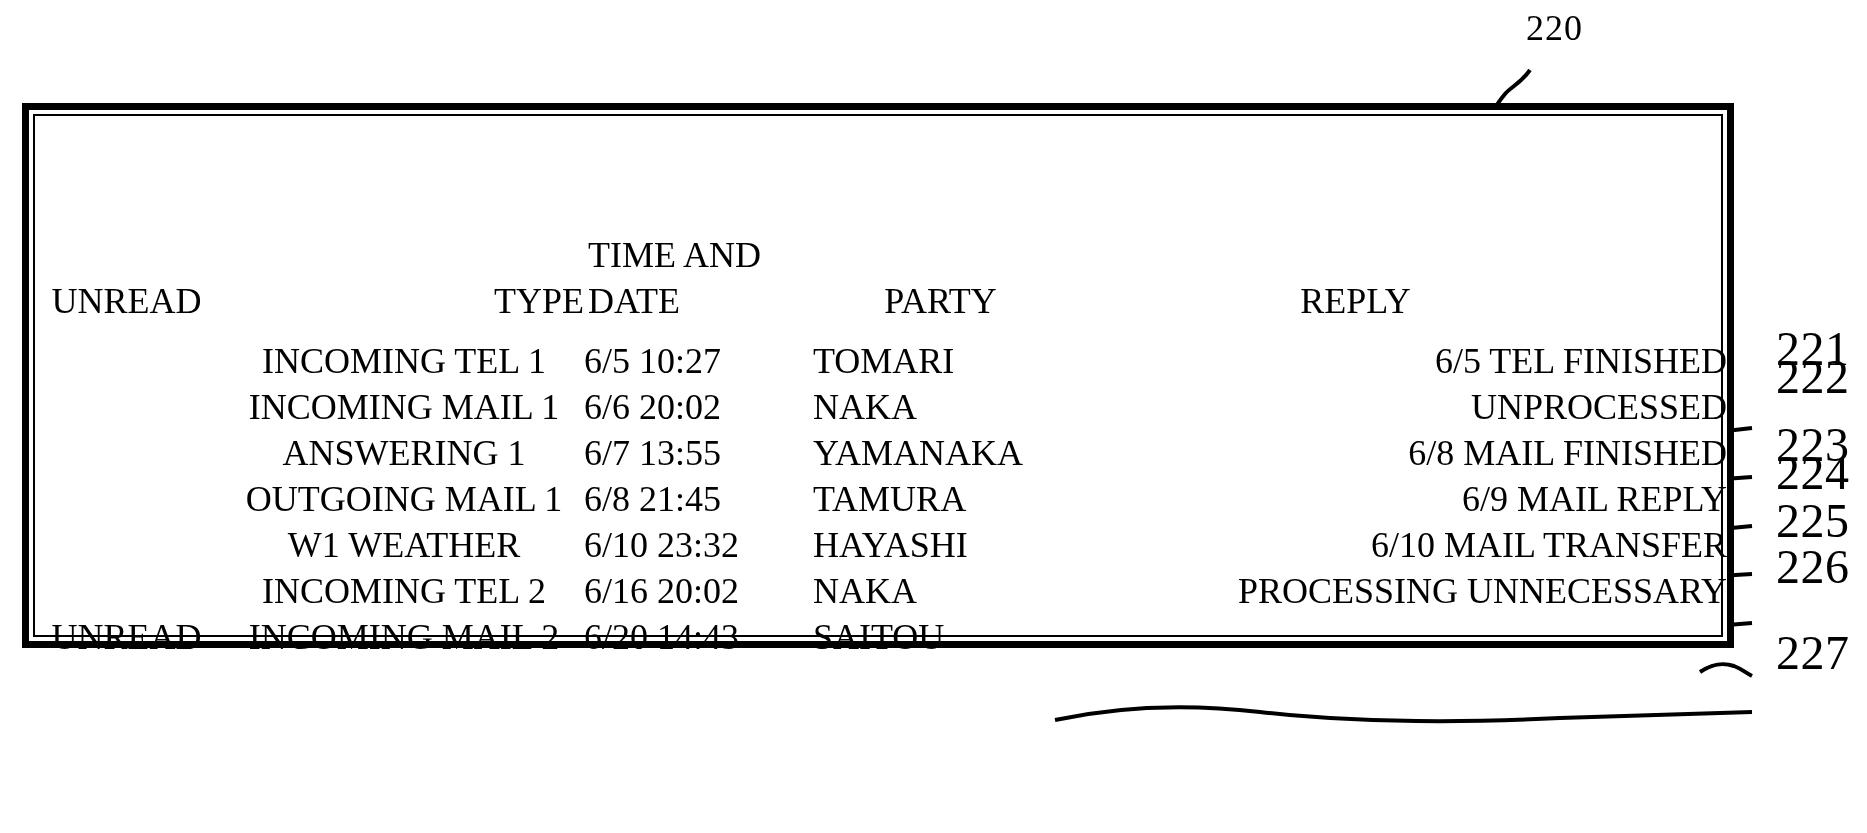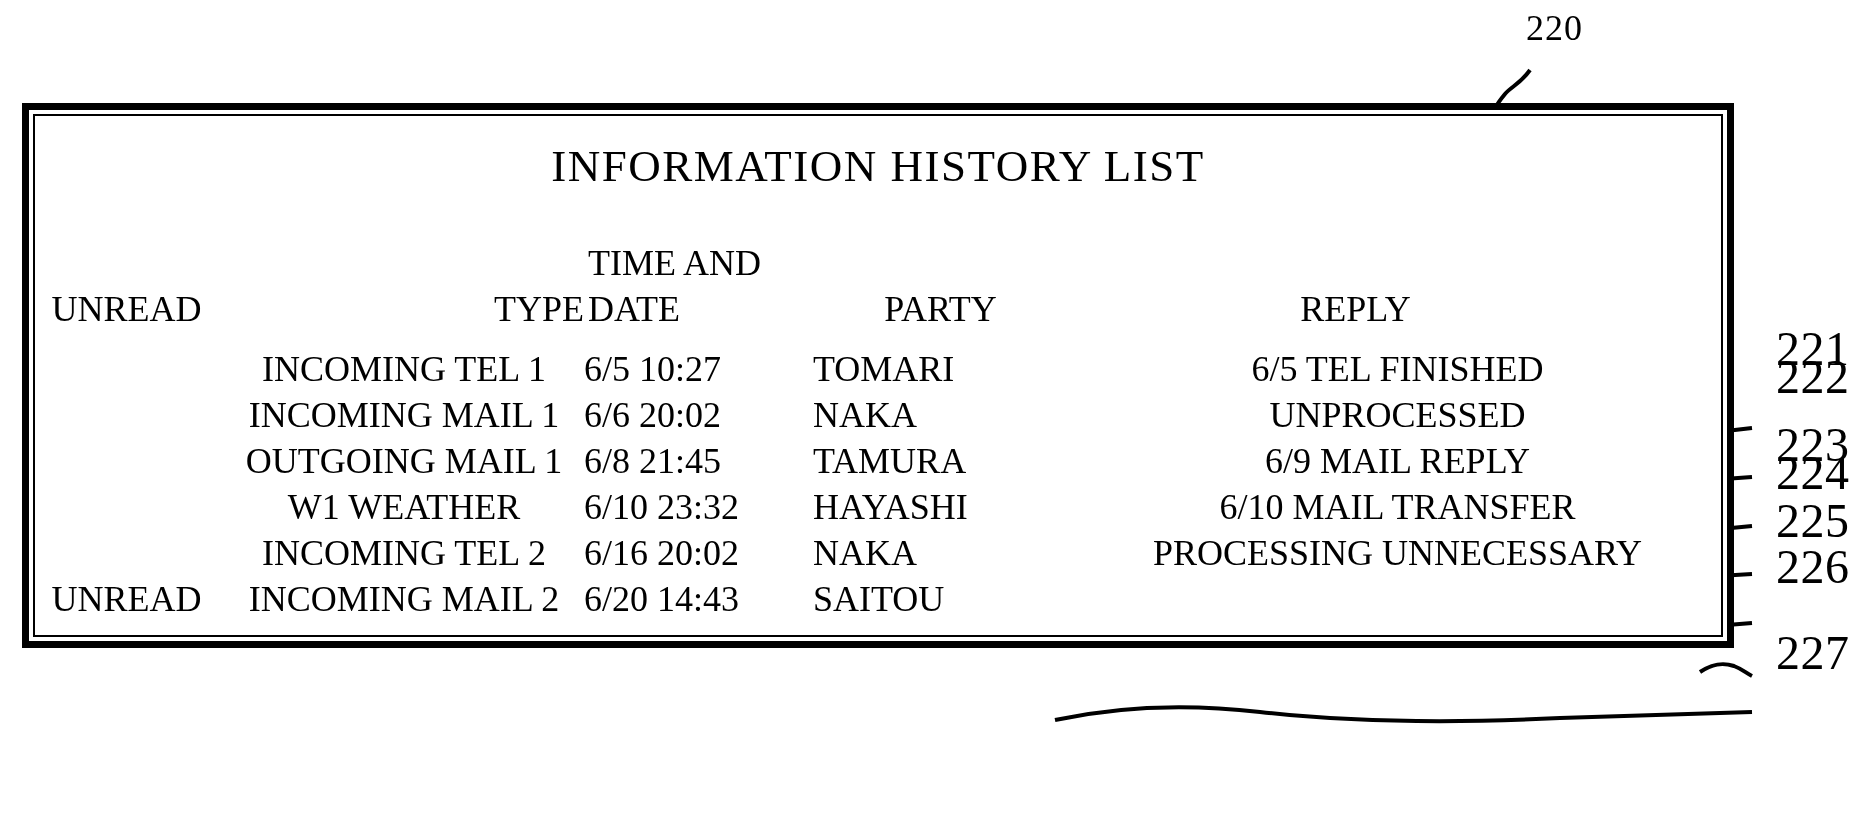--- a/index.html
+++ b/index.html
@@ -45,28 +45,28 @@
   }
   .tbl td,.tbl th{
     padding:0; margin:0; font-weight:normal;
     font-size:36px; line-height:46px; white-space:nowrap;
     vertical-align:bottom;
   }
   .c-unread{width:195px; text-align:center;}
   .c-type  {width:360px; text-align:center; padding-left:12px;}
   .c-time  {width:225px; text-align:left;}
   .c-party {width:255px; text-align:left;}
-  .c-reply {text-align:center;}
+  .c-reply {text-align:right;}
 
   thead td{font-size:36px; line-height:42px; vertical-align:middle; height:88px;}
   thead .c-type{text-align:right; padding-left:0;}
   thead .c-party{text-align:center;}
   thead .c-reply{text-align:center; padding-right:84px;}
   thead .c-time{text-align:left; padding-left:4px;}
-  .hdr-l1{display:block;margin-top:8px;}
+  .hdr-l1{display:block;}
   .hdr-l2{display:block;}
 
   tbody tr{height:46px;}
   tbody tr:first-child td{padding-top:14px;}
 
   
   .refcol{position:absolute; left:1760px; top:0; width:107px; height:100%;}
   .refnum{
     position:absolute; left:16px;
     font-size:48px; line-height:1; letter-spacing:0.5px;
@@ -90,21 +90,20 @@
     <path d="M1430,534 C1470,522 1510,521 1552,529 C1594,537 1640,539 1700,531 L1752,526" fill="none" stroke="#000" stroke-width="4"></path>
     <path d="M1390,582 C1432,570 1474,569 1516,577 C1560,585 1608,587 1668,579 L1752,574" fill="none" stroke="#000" stroke-width="4"></path>
     <path d="M1450,630 C1484,620 1516,619 1552,626 C1590,634 1632,636 1690,628 L1752,623" fill="none" stroke="#000" stroke-width="4"></path>
     <path d="M1700,672 C1712,664 1722,662 1734,666 C1742,669 1746,673 1752,676" fill="none" stroke="#000" stroke-width="4"></path>
     <path d="M1055,720 C1120,706 1190,704 1260,712 C1340,721 1440,724 1560,718 L1752,712" fill="none" stroke="#000" stroke-width="4"></path>
   </svg>
 
   <div class="panel">
     <div class="panel-inner"></div>
 
-    <div class="title">INFORMATION HISTORY LIST</div>
 
     <table class="tbl">
       <thead>
         <tr>
           <td class="c-unread">UNREAD</td>
           <td class="c-type">TYPE</td>
           <td class="c-time">
             <span class="hdr-l1">TIME AND</span>
             <span class="hdr-l2">DATE</span>
           </td>
@@ -119,20 +118,27 @@
             <td class="c-time">6/5 10:27</td>
             <td class="c-party">TOMARI</td>
             <td class="c-reply">6/5 TEL FINISHED</td>
           </tr>
           <tr>
             <td class="c-unread"></td>
             <td class="c-type">INCOMING MAIL 1</td>
             <td class="c-time">6/6 20:02</td>
             <td class="c-party">NAKA</td>
             <td class="c-reply">UNPROCESSED</td>
+          </tr>
+          <tr>
+            <td class="c-unread"></td>
+            <td class="c-type">ANSWERING 1</td>
+            <td class="c-time">6/7 13:55</td>
+            <td class="c-party">YAMANAKA</td>
+            <td class="c-reply">6/8 MAIL FINISHED</td>
           </tr>
           <tr>
             <td class="c-unread"></td>
             <td class="c-type">OUTGOING MAIL 1</td>
             <td class="c-time">6/8 21:45</td>
             <td class="c-party">TAMURA</td>
             <td class="c-reply">6/9 MAIL REPLY</td>
           </tr>
           <tr>
             <td class="c-unread"></td>

